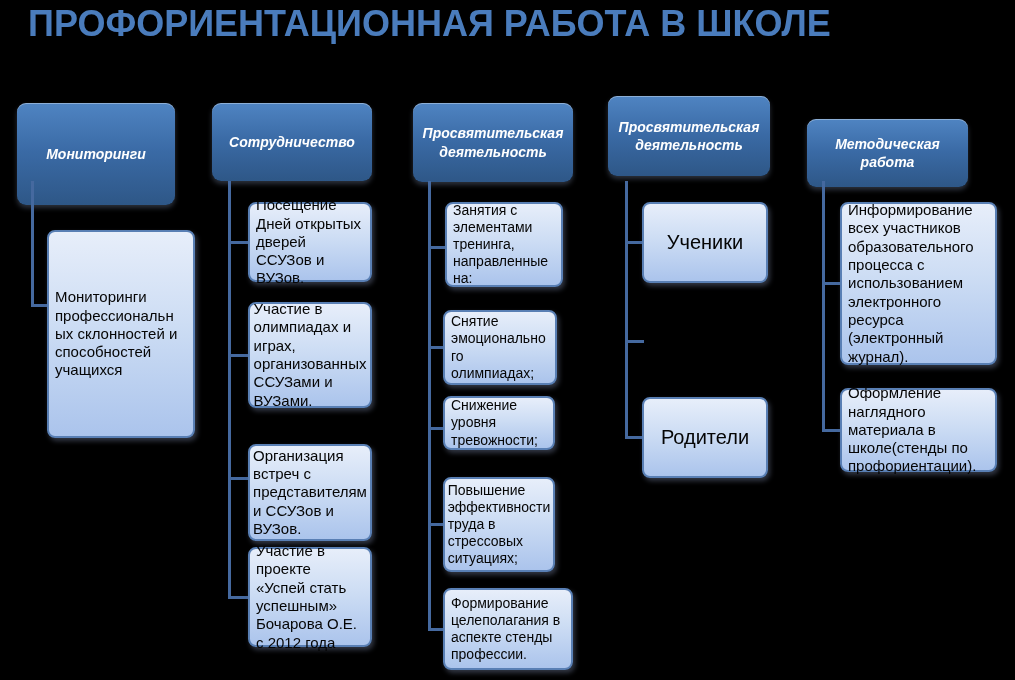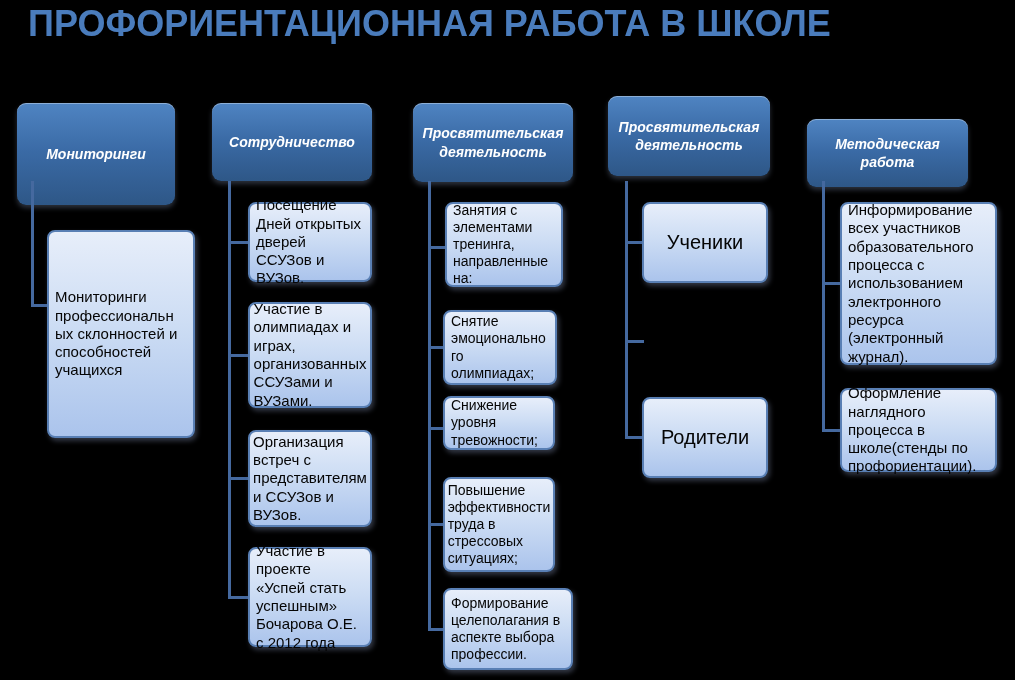--- a/index.html
+++ b/index.html
@@ -46,21 +46,21 @@
   .h1{left:17px;top:103px;width:158px;height:102px;}
   .h2{left:212px;top:103px;width:160px;height:78px;}
   .h3{left:413px;top:103px;width:160px;height:79px;}
   .h4{left:608px;top:96px;width:162px;height:80px;}
   .h5{left:807px;top:119px;width:161px;height:68px;}
   
   .n10{left:47px;top:202px;width:148px;height:208px;margin-top:28px;}
   
   .n20{left:248px;top:202px;width:124px;height:80px;}
   .n21{left:248px;top:302px;width:124px;height:106px;}
-  .n22{left:248px;top:430px;width:124px;height:97px;}
+  .n22{left:248px;top:444px;width:124px;height:97px;}
   .n23{left:248px;top:547px;width:124px;height:100px;}
   
   .n30{left:445px;top:202px;width:118px;height:85px;}
   .n31{left:443px;top:310px;width:114px;height:75px;}
   .n32{left:443px;top:396px;width:112px;height:54px;}
   .n33{left:443px;top:477px;width:112px;height:95px;}
   .n34{left:443px;top:588px;width:130px;height:82px;}
   
   .n40{left:642px;top:202px;width:126px;height:81px;}
   .n41{left:642px;top:302px;width:126px;height:78px;}
@@ -95,29 +95,29 @@
   <div class="lv" style="left:428px;top:181px;width:3px;height:450px"></div>
   <div class="lh" style="left:428px;top:246px;width:17px;height:3px"></div>
   <div class="lh" style="left:428px;top:346px;width:17px;height:3px"></div>
   <div class="lh" style="left:428px;top:427px;width:17px;height:3px"></div>
   <div class="lh" style="left:428px;top:523px;width:17px;height:3px"></div>
   <div class="lh" style="left:428px;top:628px;width:17px;height:3px"></div>
   <div class="node n30 f14">Занятия с элементами тренинга, направленные на:</div>
   <div class="node n31 f14">Снятие эмоционально го олимпиадах;</div>
   <div class="node n32 f14">Снижение уровня тревожности;</div>
   <div class="node n33 f14">Повышение эффективности труда в стрессовых ситуациях;</div>
-  <div class="node n34 f14">Формирование целеполагания в аспекте выбора профессии.</div>
+  <div class="node n34 f14">Формирование целеполагания в аспекте стенды профессии.</div>
 
   <div class="hdr h4">Просвятительская деятельность</div>
   <div class="lv" style="left:625px;top:181px;width:3px;height:258px"></div>
   <div class="lh" style="left:625px;top:241px;width:19px;height:3px"></div>
   <div class="lh" style="left:625px;top:340px;width:19px;height:3px"></div>
   <div class="lh" style="left:625px;top:436px;width:19px;height:3px"></div>
   <div class="node n40 f16">Ученики</div>
   <div class="node n42 f16">Родители</div>
 
   <div class="hdr h5">Методическая работа</div>
   <div class="lv" style="left:822px;top:181px;width:3px;height:251px"></div>
   <div class="lh" style="left:822px;top:282px;width:20px;height:3px"></div>
   <div class="lh" style="left:822px;top:429px;width:20px;height:3px"></div>
   <div class="node n50">Информирование всех участников образовательного процесса с использованием электронного ресурса (электронный журнал).</div>
-  <div class="node n51">Оформление наглядного процесса в школе(стенды по профориентации).</div>
+  <div class="node n51">Оформление наглядного материала в школе(стенды по профориентации).</div>
 </div>
 
 </body></html>

